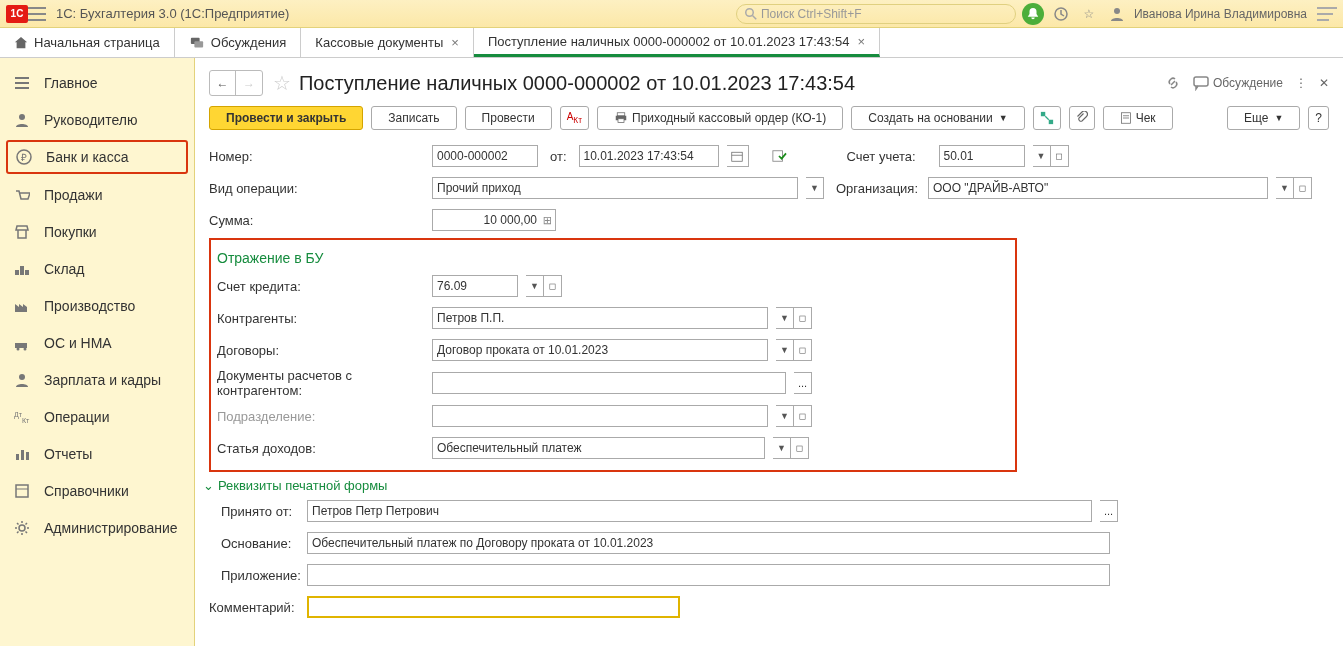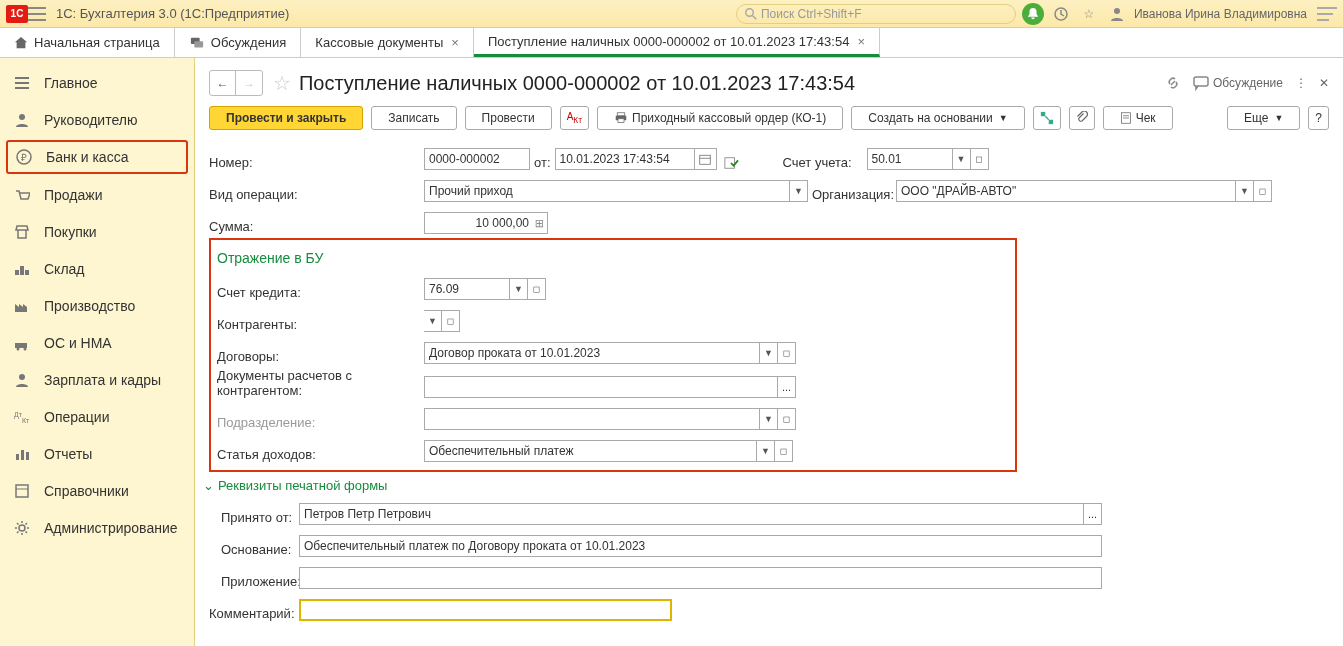--- a/index.html
+++ b/index.html
@@ -42,21 +42,21 @@
 .header-right { margin-left: auto; display: flex; align-items: center; gap: 12px; color: #666; }
 .header-right .hicon { cursor: pointer; display:flex; align-items:center; gap:4px; }
 
 .toolbar { display: flex; gap: 8px; align-items: center; margin-bottom: 12px; flex-wrap: wrap; }
 .btn { border: 1px solid #aaa; background: #fff; padding: 4px 16px; border-radius: 3px; cursor: pointer; font-size: 12px; display: flex; align-items: center; gap: 4px; }
 .btn.primary { background: #ffd633; border-color: #d4a400; font-weight: bold; }
 .btn.icon-only { padding: 4px 6px; }
 .btn .caret { font-size: 9px; margin-left: 2px; }
 .toolbar .spacer { flex: 1; }
 
-.form-row { display: flex; align-items: flex-end; min-height: 28px; margin-bottom: 4px; }
+.form-row { display: flex; align-items: center; min-height: 28px; margin-bottom: 4px; gap: 8px; }
 .label { width: 215px; font-size: 13px; color: #333; }
 .label.dis { color: #999; }
 .input { border: 1px solid #aaa; background: #fff; height: 22px; padding: 0 4px; font-size: 12px; display: flex; align-items: center; }
 .input.w1 { width: 106px; }
 .input.w2 { width: 140px; }
 .input.w3 { width: 366px; }
 .input.w4 { width: 340px; }
 .input.w5 { width: 785px; }
 .input.num { width: 124px; justify-content: flex-end; padding-right: 18px; position: relative; }
 .input.num::after { content: "⊞"; position: absolute; right: 3px; color: #888; font-size: 11px; }
@@ -362,20 +362,21 @@
       <div class="form-row">
         <div class="label" style="width:207px">Счет кредита:</div>
         <div class="input" style="width:86px">76.09</div>
         <div class="combo-btns">
             <div>▼</div>
             <div>◻</div>
           </div>
       </div>
       <div class="form-row">
         <div class="label" style="width:207px">Контрагенты:</div>
+        <div class="input" style="width:336px">Петров П.П.</div>
         <div class="combo-btns">
             <div>▼</div>
             <div>◻</div>
           </div>
       </div>
       <div class="form-row">
         <div class="label" style="width:207px">Договоры:</div>
         <div class="input" style="width:336px">Договор проката от 10.01.2023</div>
         <div class="combo-btns">
             <div>▼</div>

